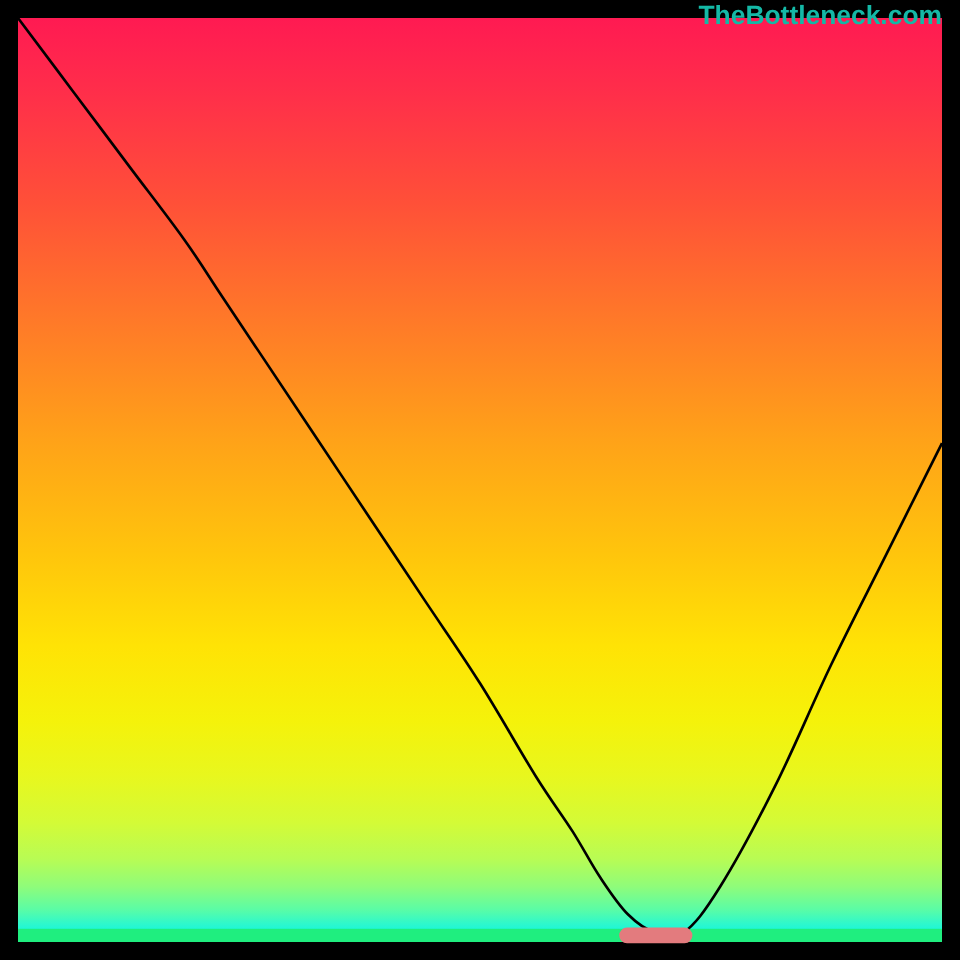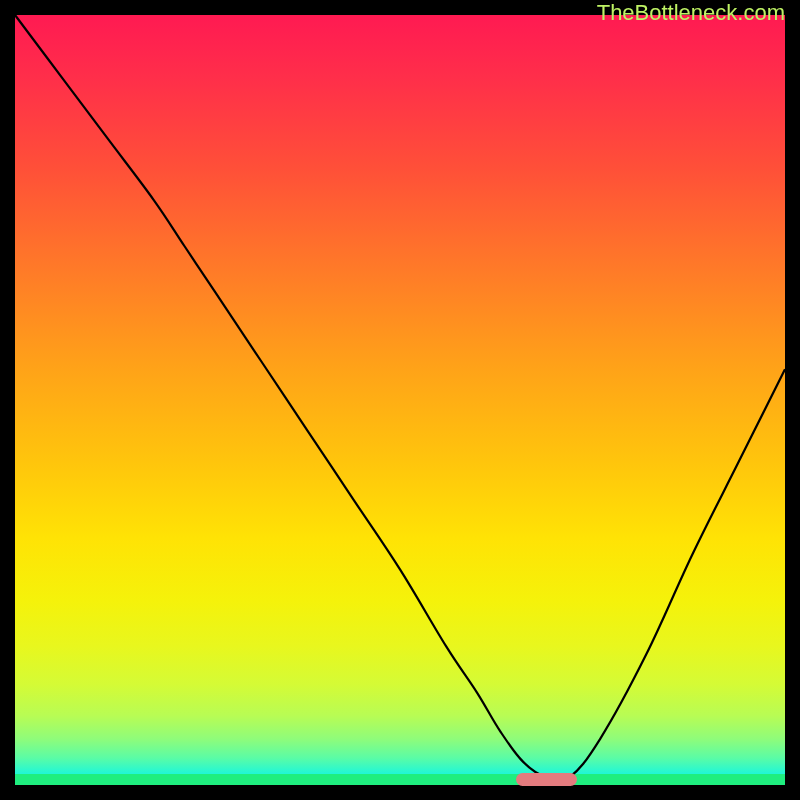--- a/index.html
+++ b/index.html
@@ -47,24 +47,24 @@
     left: 15px;
     right: 15px;
     bottom: 15px;
     height: 11px;
     background: #1fee7f;
   }
   .watermark {
     position: absolute;
     top: 0px;
     right: 15px;
-    color: #bef264;
+    color: #14b8a6;
     font-family: Arial, Helvetica, sans-serif;
     font-size: 22px;
-    font-weight: 400;
+    font-weight: 700;
     letter-spacing: 0px;
   }
   svg.curve {
     position: absolute;
     left: 15px;
     top: 15px;
     width: 770px;
     height: 770px;
     overflow: visible;
   }

